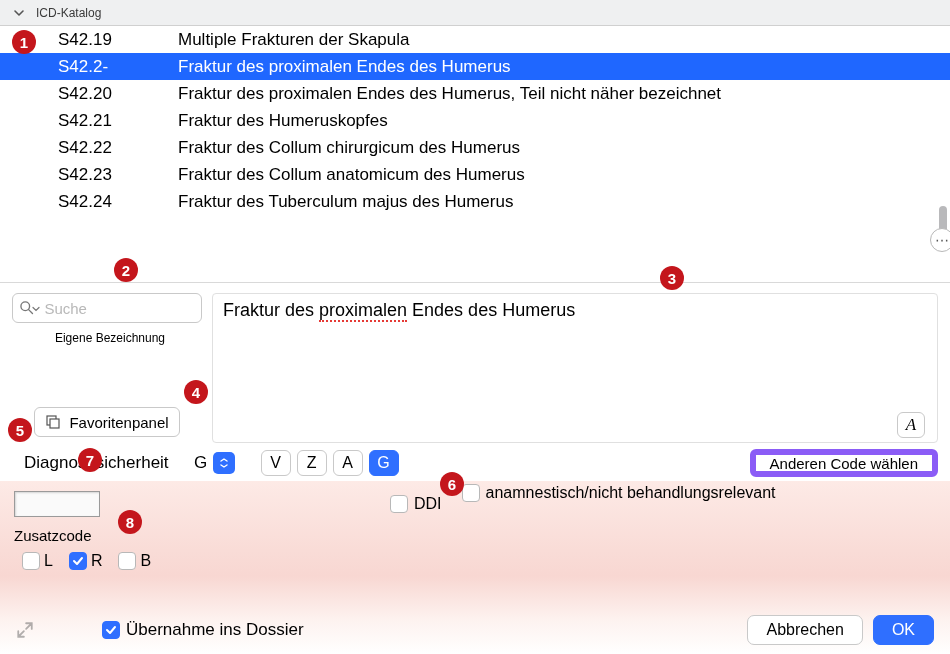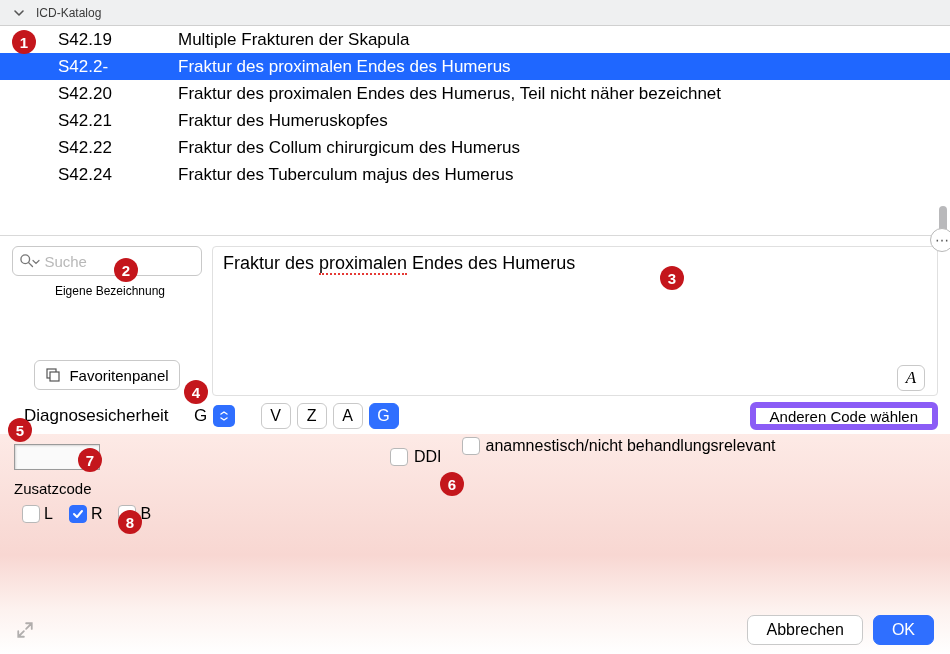--- a/index.html
+++ b/index.html
@@ -6,21 +6,21 @@
   html, body { width: 950px; height: 654px; font-family: -apple-system, "Helvetica Neue", Arial, sans-serif; font-size: 16px; color: #000; background: #fff; overflow: hidden; }
   .window { position: relative; width: 950px; height: 654px; display: flex; flex-direction: column; }
 
   
   .titlebar { display: flex; align-items: center; height: 26px; background: #eff0f1; border-bottom: 1px solid #d0d0d0; padding-left: 12px; gap: 10px; }
   .chevron { width: 14px; height: 14px; display: flex; align-items: center; justify-content: center; }
   .chevron svg { width: 12px; height: 12px; }
   .titlebar-label { font-size: 12px; color: #3a3a3a; }
 
   
-  .list { flex: 0 0 auto; height: 210px; overflow: hidden; border-bottom: 1px solid #d9d9d9; position: relative; }
+  .list { flex: 0 0 auto; height: 257px; overflow: hidden; border-bottom: 1px solid #d9d9d9; position: relative; }
   .row { display: flex; align-items: center; height: 27px; padding-left: 58px; font-size: 17px; }
   .row.selected { background: #1f67ff; color: #fff; }
   .row .code { width: 120px; flex: 0 0 120px; }
   .row .desc { flex: 1; white-space: nowrap; overflow: hidden; text-overflow: ellipsis; }
 
   
   .scroll-ind { position: absolute; right: 3px; top: 180px; width: 8px; height: 34px; background: #b9b9bb; border-radius: 4px; }
 
   
   .ellipsis-bubble { position: absolute; right: -4px; top: 228px; width: 24px; height: 24px; border: 1px solid #b8b8b8; border-radius: 12px; background: #fff; display: flex; align-items: center; justify-content: center; font-size: 14px; color: #555; z-index: 5; }
@@ -107,20 +107,24 @@
       </div>
       <div class="row">
         <span class="code">S42.21</span>
         <span class="desc">Fraktur des Humeruskopfes</span>
       </div>
       <div class="row">
         <span class="code">S42.22</span>
         <span class="desc">Fraktur des Collum chirurgicum des Humerus</span>
       </div>
       <div class="row">
+        <span class="code">S42.23</span>
+        <span class="desc">Fraktur des Collum anatomicum des Humerus</span>
+      </div>
+      <div class="row">
         <span class="code">S42.24</span>
         <span class="desc">Fraktur des Tuberculum majus des Humerus</span>
       </div>
       <div class="scroll-ind"></div>
   </div>
 
   <div class="ellipsis-bubble">⋯</div>
 
   <div class="mid">
     <div class="mid-left">
@@ -212,20 +216,28 @@
         </div>
       </div>
 
     <div class="footer">
       <span class="expand-icon">
         <svg viewBox="0 0 16 16">
             <path d="M2 9 L2 14 L7 14 M2 14 L7 9" stroke="#555" stroke-width="1.6" fill="none" stroke-linecap="round"></path>
             <path d="M14 7 L14 2 L9 2 M14 2 L9 7" stroke="#555" stroke-width="1.6" fill="none" stroke-linecap="round"></path>
           </svg>
       </span>
+      <div class="chk-wrap">
+        <span class="chk checked">
+          <svg viewBox="0 0 12 12">
+              <path d="M2 6 L5 9 L10 3" stroke="#fff" stroke-width="2" fill="none" stroke-linecap="round" stroke-linejoin="round"></path>
+            </svg>
+        </span>
+        <span>Übernahme ins Dossier</span>
+      </div>
       <div class="spacer"></div>
       <div class="btn secondary">Abbrechen</div>
       <div class="btn primary">OK</div>
     </div>
   </div>
 
   <div class="badge" style="left:12px; top:30px;">1</div>
   <div class="badge" style="left:114px; top:258px;">2</div>
   <div class="badge" style="left:660px; top:266px;">3</div>
   <div class="badge" style="left:184px; top:380px;">4</div>

